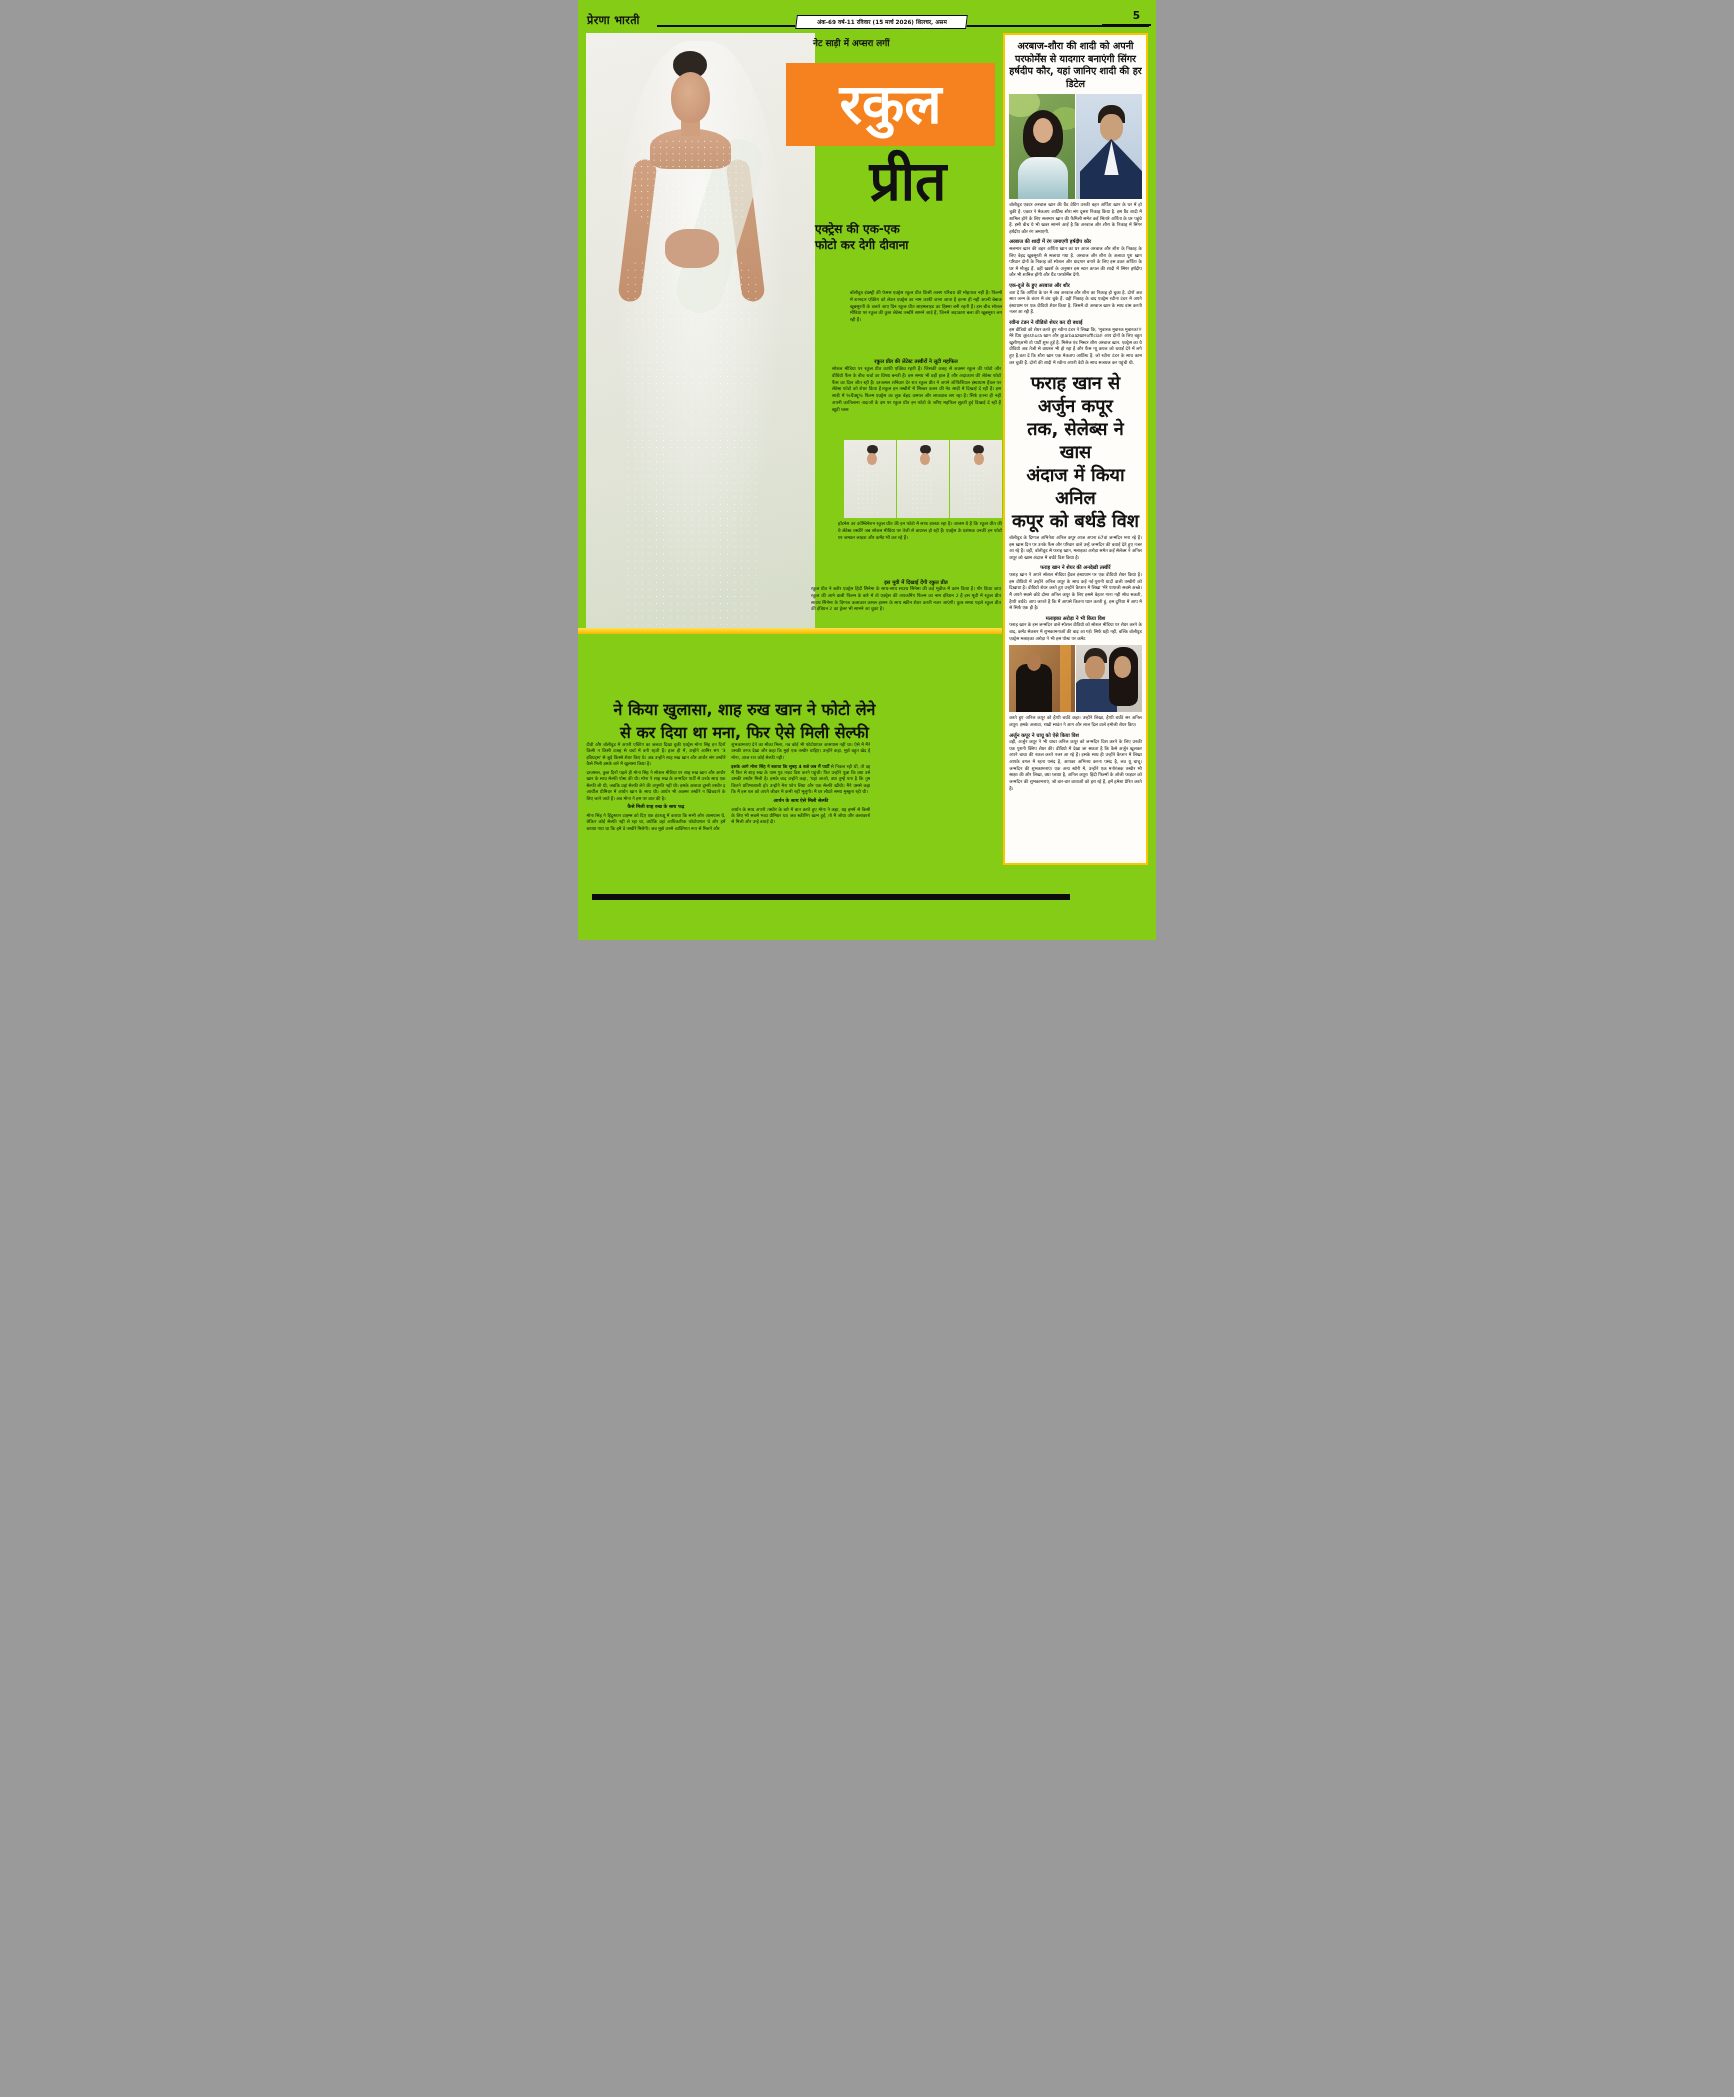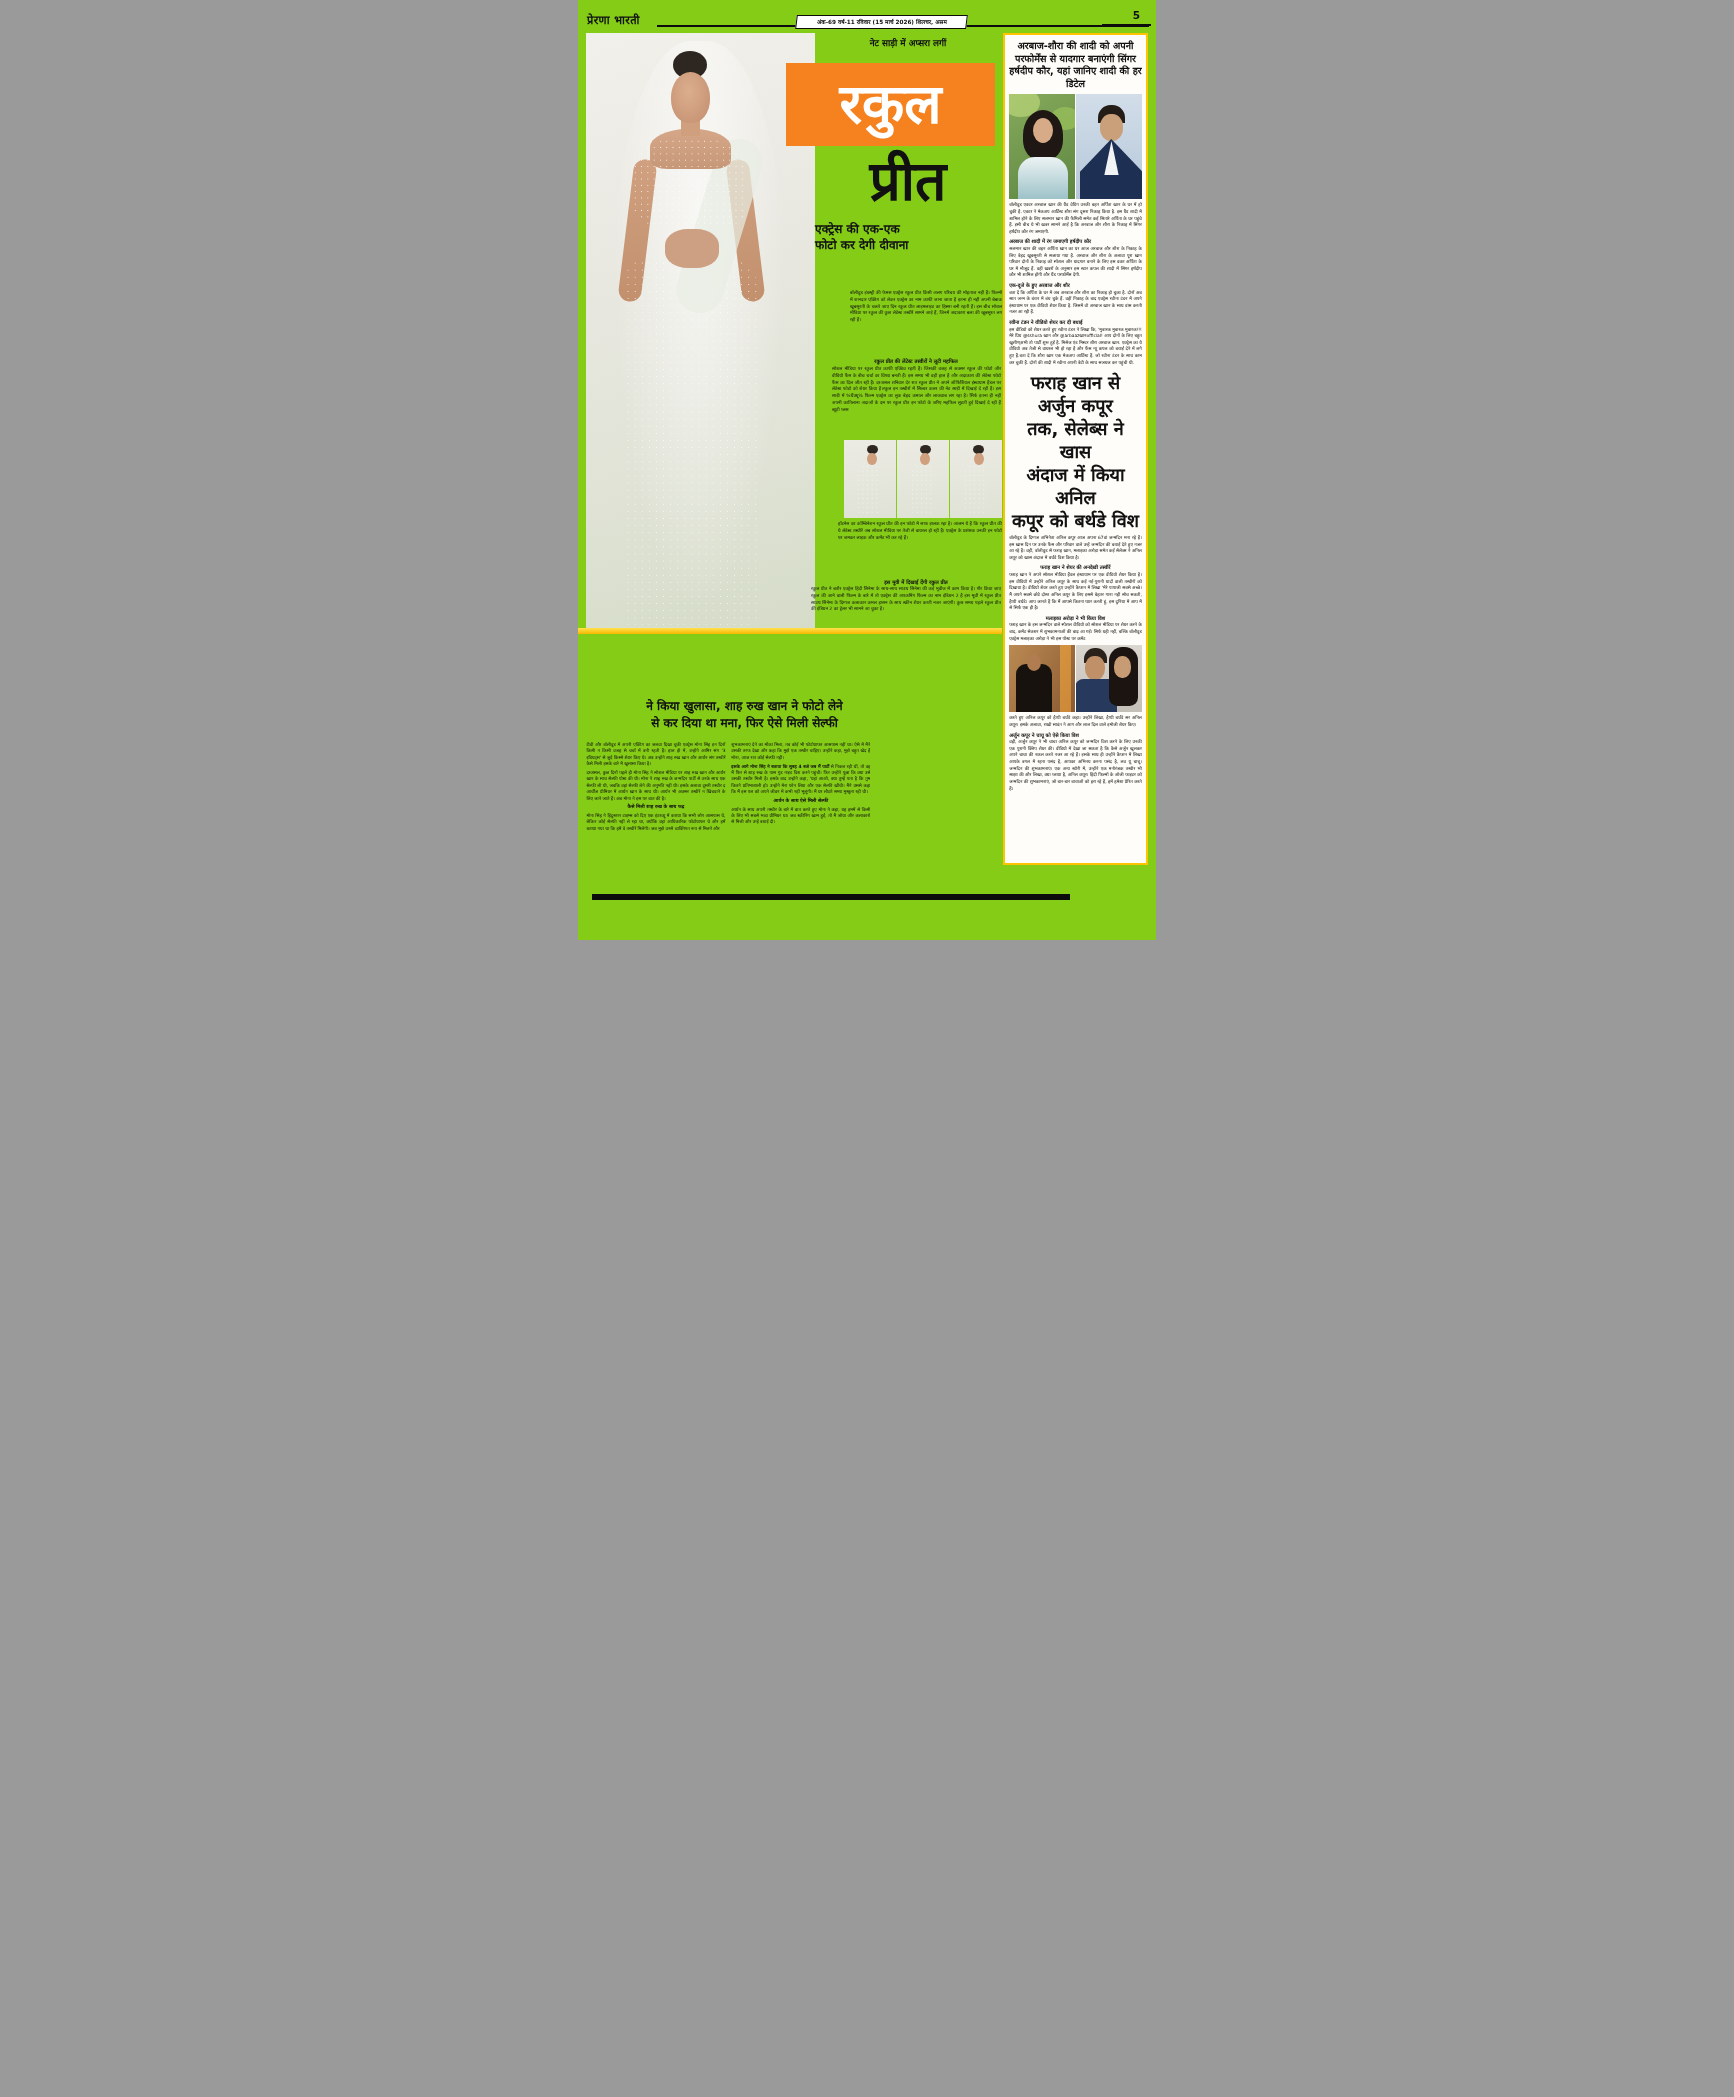--- a/index.html
+++ b/index.html
@@ -12,41 +12,41 @@
   .header-rule{left:79px;top:25px;width:492px;height:1.7px;background:#0c0c0c;}
   .dateline-box{left:218px;top:14.7px;width:169px;height:12px;border:1.3px solid #0c0c0c;background:#fff;
             transform:skewX(-7deg);display:flex;align-items:center;justify-content:center;}
   .dateline-box span{font-size:5.7px;font-weight:bold;transform:skewX(7deg);white-space:nowrap;}
   .page-num{left:544px;top:9.2px;width:29px;text-align:center;font-size:10.5px;font-weight:bold;}
   .page-num-line{left:524px;top:23.5px;width:49px;height:2.1px;background:#0c0c0c;}
   
   .body-txt{font-size:4.5px;line-height:1.5;text-align:justify;}
   .subhead{font-size:5.2px;font-weight:bold;}
   
-  .rakul-kicker{left:235px;top:37px;width:190px;text-align:center;font-size:8.8px;font-weight:bold;}
+  .rakul-kicker{left:235px;top:37px;width:190px;font-size:8.8px;font-weight:bold;}
   .rakul-orange{left:208px;top:63px;width:209px;height:83px;background:#F5821F;
                 display:flex;align-items:center;justify-content:center;}
   .rakul-orange span{color:#fff;font-size:55px;font-weight:900;line-height:1;}
   .rakul-black{left:237px;top:148px;width:186px;text-align:center;font-size:55px;font-weight:900;line-height:1.2;}
   .rakul-sub{left:237px;top:221px;width:186px;text-align:left;font-size:12px;font-weight:bold;line-height:1.35;}
   .rakul-intro{left:272px;top:290px;width:152px;}
   .rakul-h1{left:252px;top:357px;width:172px;text-align:center;}
   .rakul-b1{left:254px;top:366px;width:169px;}
   .rakul-gallery{left:266px;top:440px;width:158px;height:78px;display:flex;gap:1.7px;}
   .rakul-caption{left:260px;top:521px;width:164px;}
   .rakul-h2{left:252px;top:578px;width:172px;text-align:center;}
   .rakul-b2{left:233px;top:586px;width:190px;}
   
   .yellow-divider{left:0;top:628px;width:424px;height:5.9px;
                   background:linear-gradient(#ffe14d,#f8b800);}
   .bottom-bar{left:14px;top:894px;width:478px;height:5.5px;background:#0c0c0c;}
   
   .mona-title{left:11.7px;top:631px;width:313px;font-size:49px;font-weight:900;line-height:1.15;
               letter-spacing:-0.8px;white-space:nowrap;}
-  .mona-sub{left:10px;top:698px;width:313px;text-align:center;font-size:12px;font-weight:bold;line-height:1.45;}
+  .mona-sub{left:10px;top:698px;width:313px;text-align:center;font-size:16px;font-weight:bold;line-height:1.45;}
   .mona-cols{left:8.4px;top:742px;width:284px;height:149px;display:flex;gap:5.9px;overflow:hidden;}
   .mona-col{flex:1;font-size:4.4px;line-height:1.45;text-align:justify;}
   .mona-col p{margin:0 0 2.5px 0;}
   .mona-col .subhead{text-align:center;font-size:4.8px;margin:0.8px 0 1.7px 0;}
   
   .right-box{left:425px;top:33px;width:145px;height:832px;border:2.1px solid #FFC400;background:#fffdf9;
              box-sizing:border-box;padding:4.2px 4.2px 2.5px 4.2px;overflow:hidden;}
   .wed-title{font-size:9.6px;font-weight:bold;line-height:1.32;text-align:center;margin:0.8px 0 3.4px 0;}
   .wed-photos{display:flex;gap:1.7px;height:105px;margin-bottom:3.4px;}
   .rb-body{font-size:4.4px;line-height:1.5;text-align:justify;margin:0 0 2.9px 0;}

